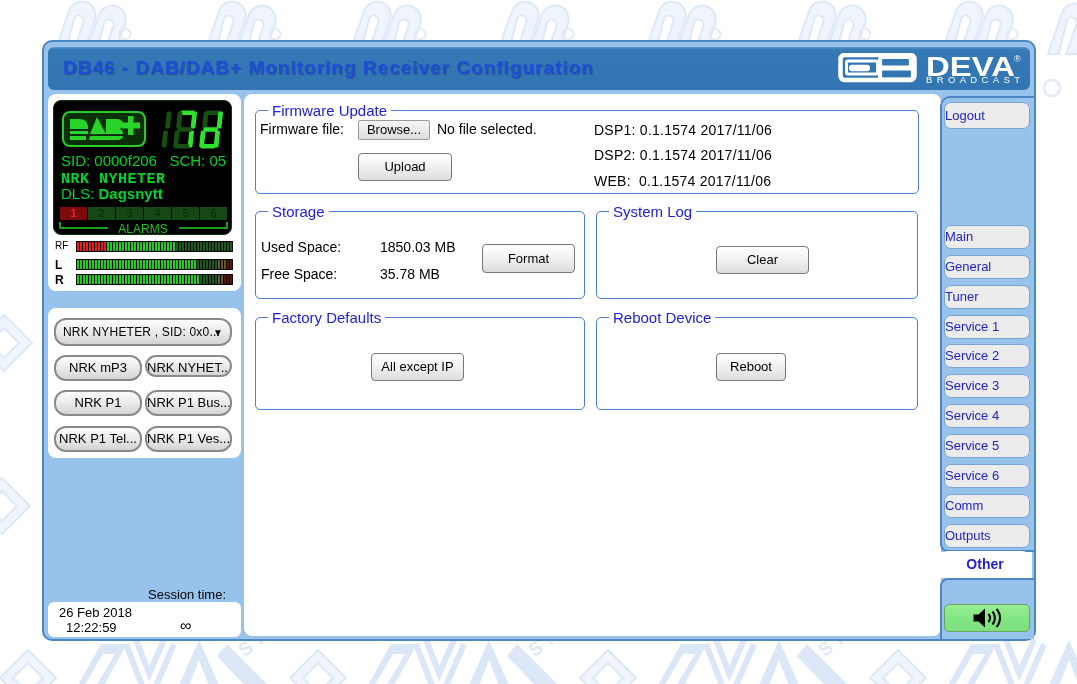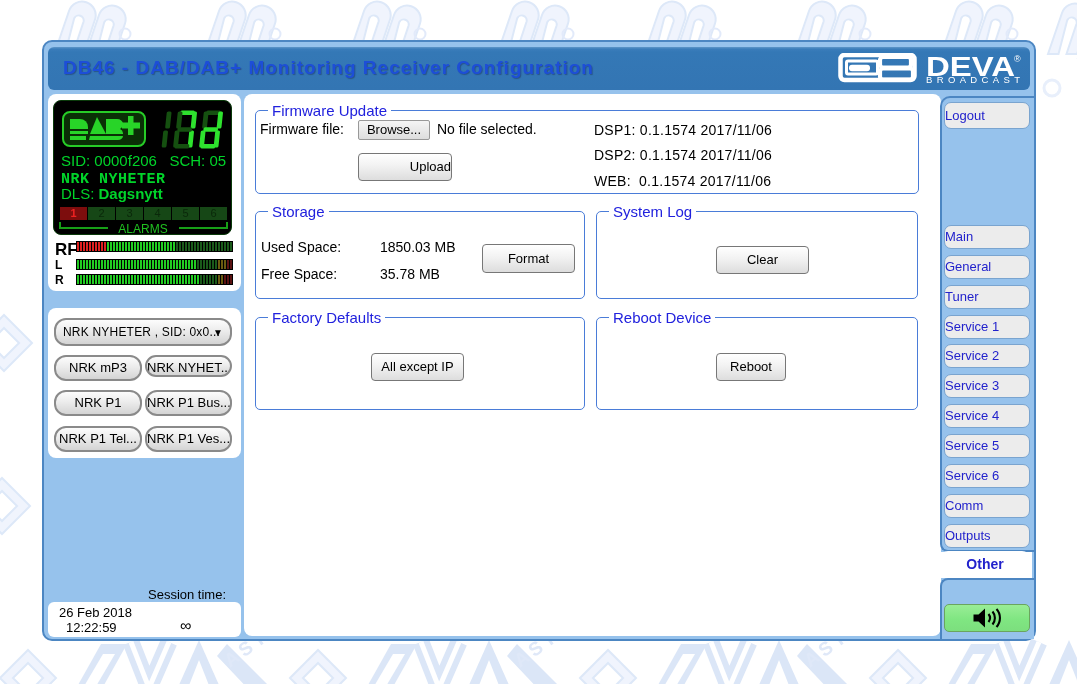--- a/index.html
+++ b/index.html
@@ -175,21 +175,21 @@
     <svg width="179" height="14" viewBox="0 0 179 14" style="position:absolute;left:0;top:120px">
       <g stroke="#17a017" stroke-width="2" fill="none">
         <path d="M6 1 v6 h48"></path>
         <path d="M173 1 v6 h-48"></path>
       </g>
       <text x="89" y="12" fill="#20c020" font-size="12" text-anchor="middle" font-family="Liberation Sans">ALARMS</text>
     </svg>
   </div>
 
   <div id="meters">
-    <div class="txt" style="left:55px; top:240px; font-weight:bold; font-size:17px;">RF</div>
+    <div class="txt" style="left:55px; top:240px; font-weight:normal; font-size:10px;">RF</div>
     <div class="txt" style="left:55px; top:258px; font-weight:bold; font-size:12px;">L</div>
     <div class="txt" style="left:55px; top:273px; font-weight:bold; font-size:12px;">R</div>
     <svg class="abs" style="left:76px; top:241px;" width="157" height="46" viewBox="0 0 157 46" id="metersvg">
         <rect x="0" y="0" width="157" height="11" fill="#000"></rect>
         <rect x="1" y="1" width="2" height="9" fill="#e02020"></rect>
         <rect x="4" y="1" width="2" height="9" fill="#e02020"></rect>
         <rect x="7" y="1" width="2" height="9" fill="#e02020"></rect>
         <rect x="10" y="1" width="2" height="9" fill="#e02020"></rect>
         <rect x="13" y="1" width="2" height="9" fill="#e02020"></rect>
         <rect x="16" y="1" width="2" height="9" fill="#e02020"></rect>
@@ -377,21 +377,21 @@
   <div class="fs" style="left:255px; top:317px; width:330px; height:93px;">
       <span class="lg">Factory Defaults</span>
     </div>
   <div class="fs" style="left:596px; top:317px; width:322px; height:93px;">
       <span class="lg">Reboot Device</span>
     </div>
 
   <div class="txt" style="left:260px; top:121px;">Firmware file:</div>
   <div class="btn browse" style="left:358px; top:120px; width:72px; height:20px; line-height:18px;">Browse...</div>
   <div class="txt" style="left:437px; top:121px;">No file selected.</div>
-  <div class="btn" style="left:358px; top:153px; width:94px; height:28px; line-height:26px;text-align:right;">Upload</div>
+  <div class="btn" style="left:358px; top:153px; width:94px; height:28px; line-height:26px;">Upload</div>
   <div class="txt" style="left:594px; top:121.5px; letter-spacing:0.25px;">DSP1: 0.1.1574 2017/11/06</div>
   <div class="txt" style="left:594px; top:147px; letter-spacing:0.25px;">DSP2: 0.1.1574 2017/11/06</div>
   <div class="txt" style="left:594px; top:172.5px; letter-spacing:0.25px;">WEB:&nbsp; 0.1.1574 2017/11/06</div>
 
   <div class="txt" style="left:261px; top:238.5px;">Used Space:</div>
   <div class="txt" style="left:380px; top:238.5px; width:75px; text-align:right;">1850.03 MB</div>
   <div class="txt" style="left:261px; top:265.5px;">Free Space:</div>
   <div class="txt" style="left:380px; top:265.5px; width:75px; text-align:left;">35.78 MB</div>
   <div class="btn" style="left:482px; top:244px; width:93px; height:29px; line-height:27px;">Format</div>
   <div class="btn" style="left:716px; top:246px; width:93px; height:28px; line-height:26px;">Clear</div>

